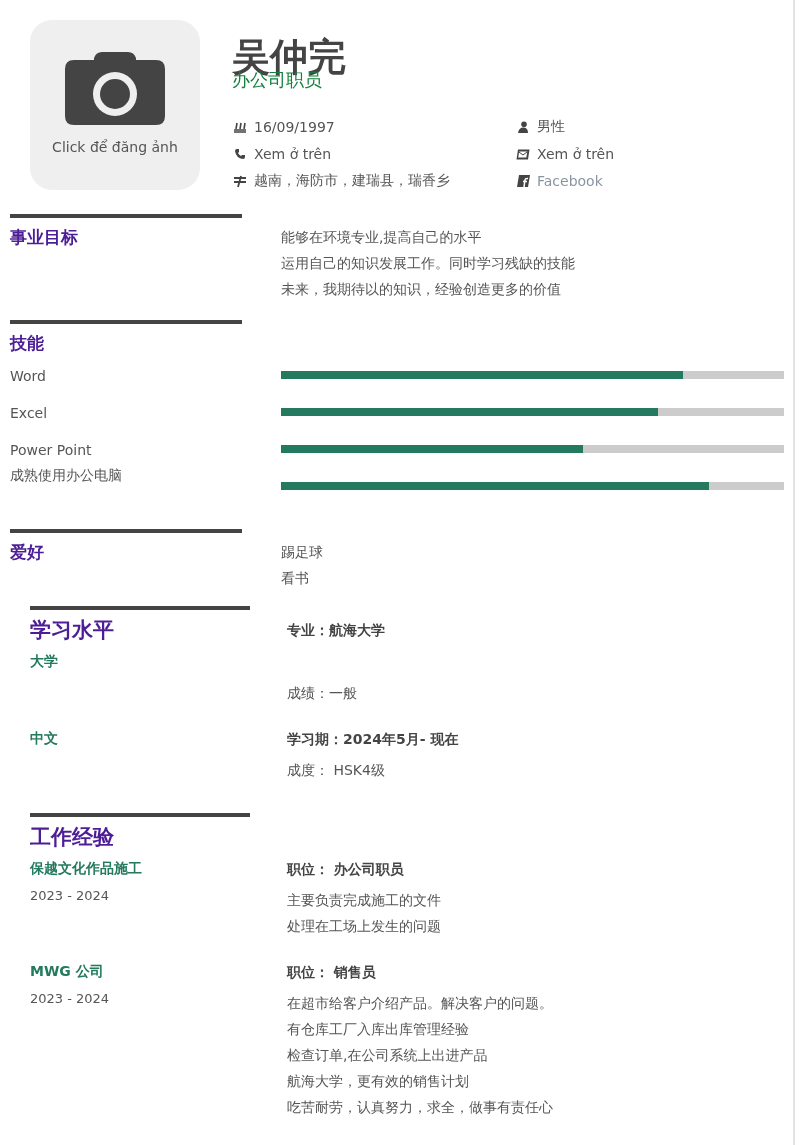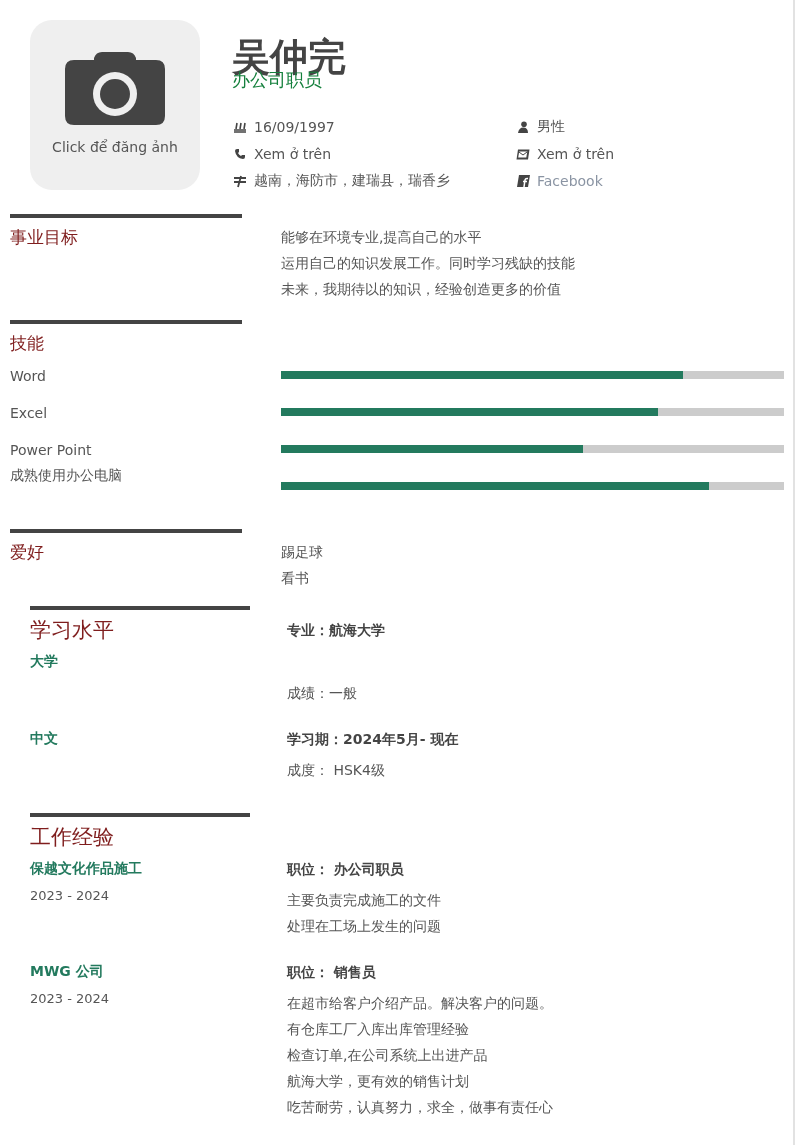--- a/index.html
+++ b/index.html
@@ -12,21 +12,21 @@
   .avatar .cap { position: absolute; left: 0; width: 170px; top: 119px; text-align: center; font-size: 14px; color: #555; }
 
   .name { position: absolute; left: 232px; top: 32px; font-size: 38px; font-weight: bold; color: #444; }
   .title { position: absolute; left: 232px; top: 68px; font-size: 18px; color: #15803d; }
 
   .info { position: absolute; font-size: 14px; color: #555; display: flex; align-items: center; height: 20px; }
   .info .ic { width: 16px; height: 14px; margin-right: 6px; display: inline-flex; align-items: center; justify-content: center; }
   .info.link span.txt { color: #8a94a3; }
 
   .sec-bar { position: absolute; height: 4px; background: #444; }
-  .sec-title { position: absolute; font-size: 17px; font-weight: normal; color: #7f1d1d; }
+  .sec-title { position: absolute; font-size: 17px; font-weight: bold; color: #4c1d95; }
   .sec-title.lg { font-size: 21px; }
 
   .txt-line { position: absolute; font-size: 14px; color: #555; }
 
   .skill-label { position: absolute; left: 10px; font-size: 14px; color: #555; }
   .skill-track { position: absolute; left: 281px; width: 503px; height: 8px; background: #cccccc; }
   .skill-fill { height: 8px; background: #237a5e; }
 
   .green { color: #237a5e; font-weight: bold; font-size: 14px; position: absolute; }
   .bold-line { position: absolute; font-size: 14px; font-weight: bold; color: #444; }

